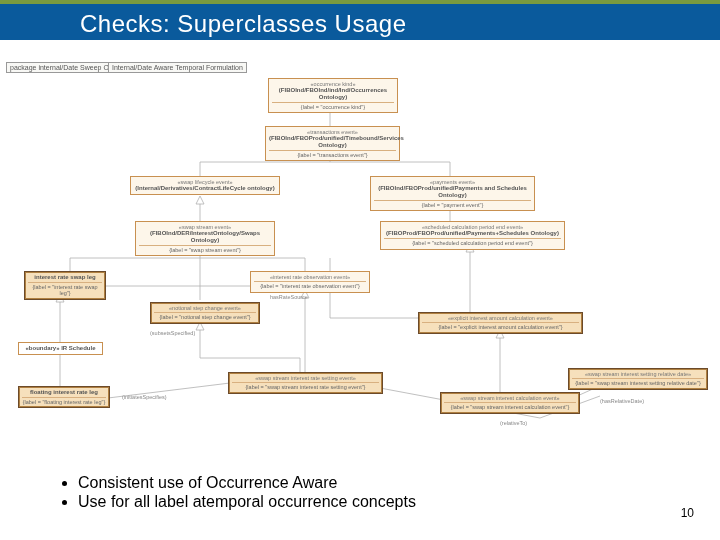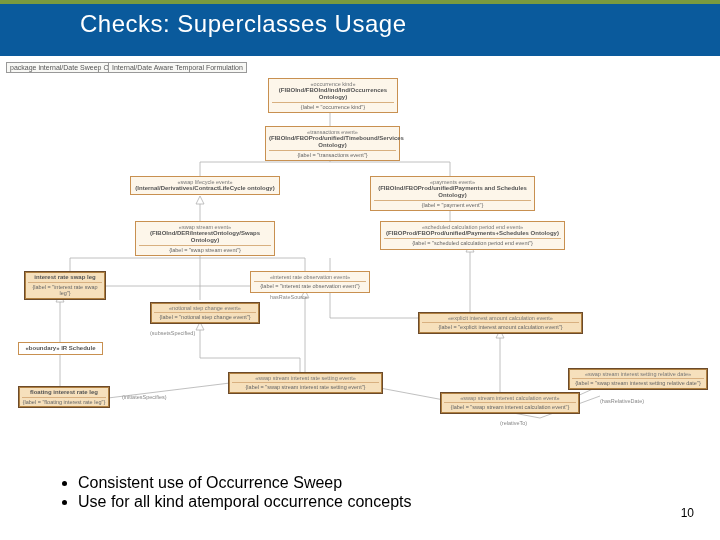--- a/index.html
+++ b/index.html
@@ -11,21 +11,21 @@
     position: relative;
     overflow: hidden;
   }
   .top-strip {
     height: 4px;
     background: #7a9a3f;
   }
   .title-bar {
     background: #0a5a9c;
     color: #fff;
-    padding: 6px 0 18px 0;
+    padding: 6px 0 2px 0;
   }
   .title-bar h1 {
     font-size: 24px;
     font-weight: 400;
     margin-left: 80px;
     letter-spacing: 0.5px;
   }
   .diagram-area {
     position: absolute;
     top: 58px;
@@ -248,17 +248,17 @@
   </div>
 
   <div class="small-label" style="left:270px;top:236px">hasRateSource</div>
   <div class="small-label" style="left:150px;top:272px">(subsetsSpecified)</div>
   <div class="small-label" style="left:500px;top:362px">(relativeTo)</div>
   <div class="small-label" style="left:600px;top:340px">(hasRelativeDate)</div>
   <div class="small-label" style="left:122px;top:336px">(initiatesSpecifies)</div>
 </div>
 
 <ul class="bullets">
-  <li>Consistent use of Occurrence Sweep</li>
-  <li>Use for all kind atemporal occurrence concepts</li>
+  <li>Consistent use of Occurrence Aware</li>
+  <li>Use for all label atemporal occurrence concepts</li>
 </ul>
 
 <div class="page-num">10</div>
 
 </body></html>

